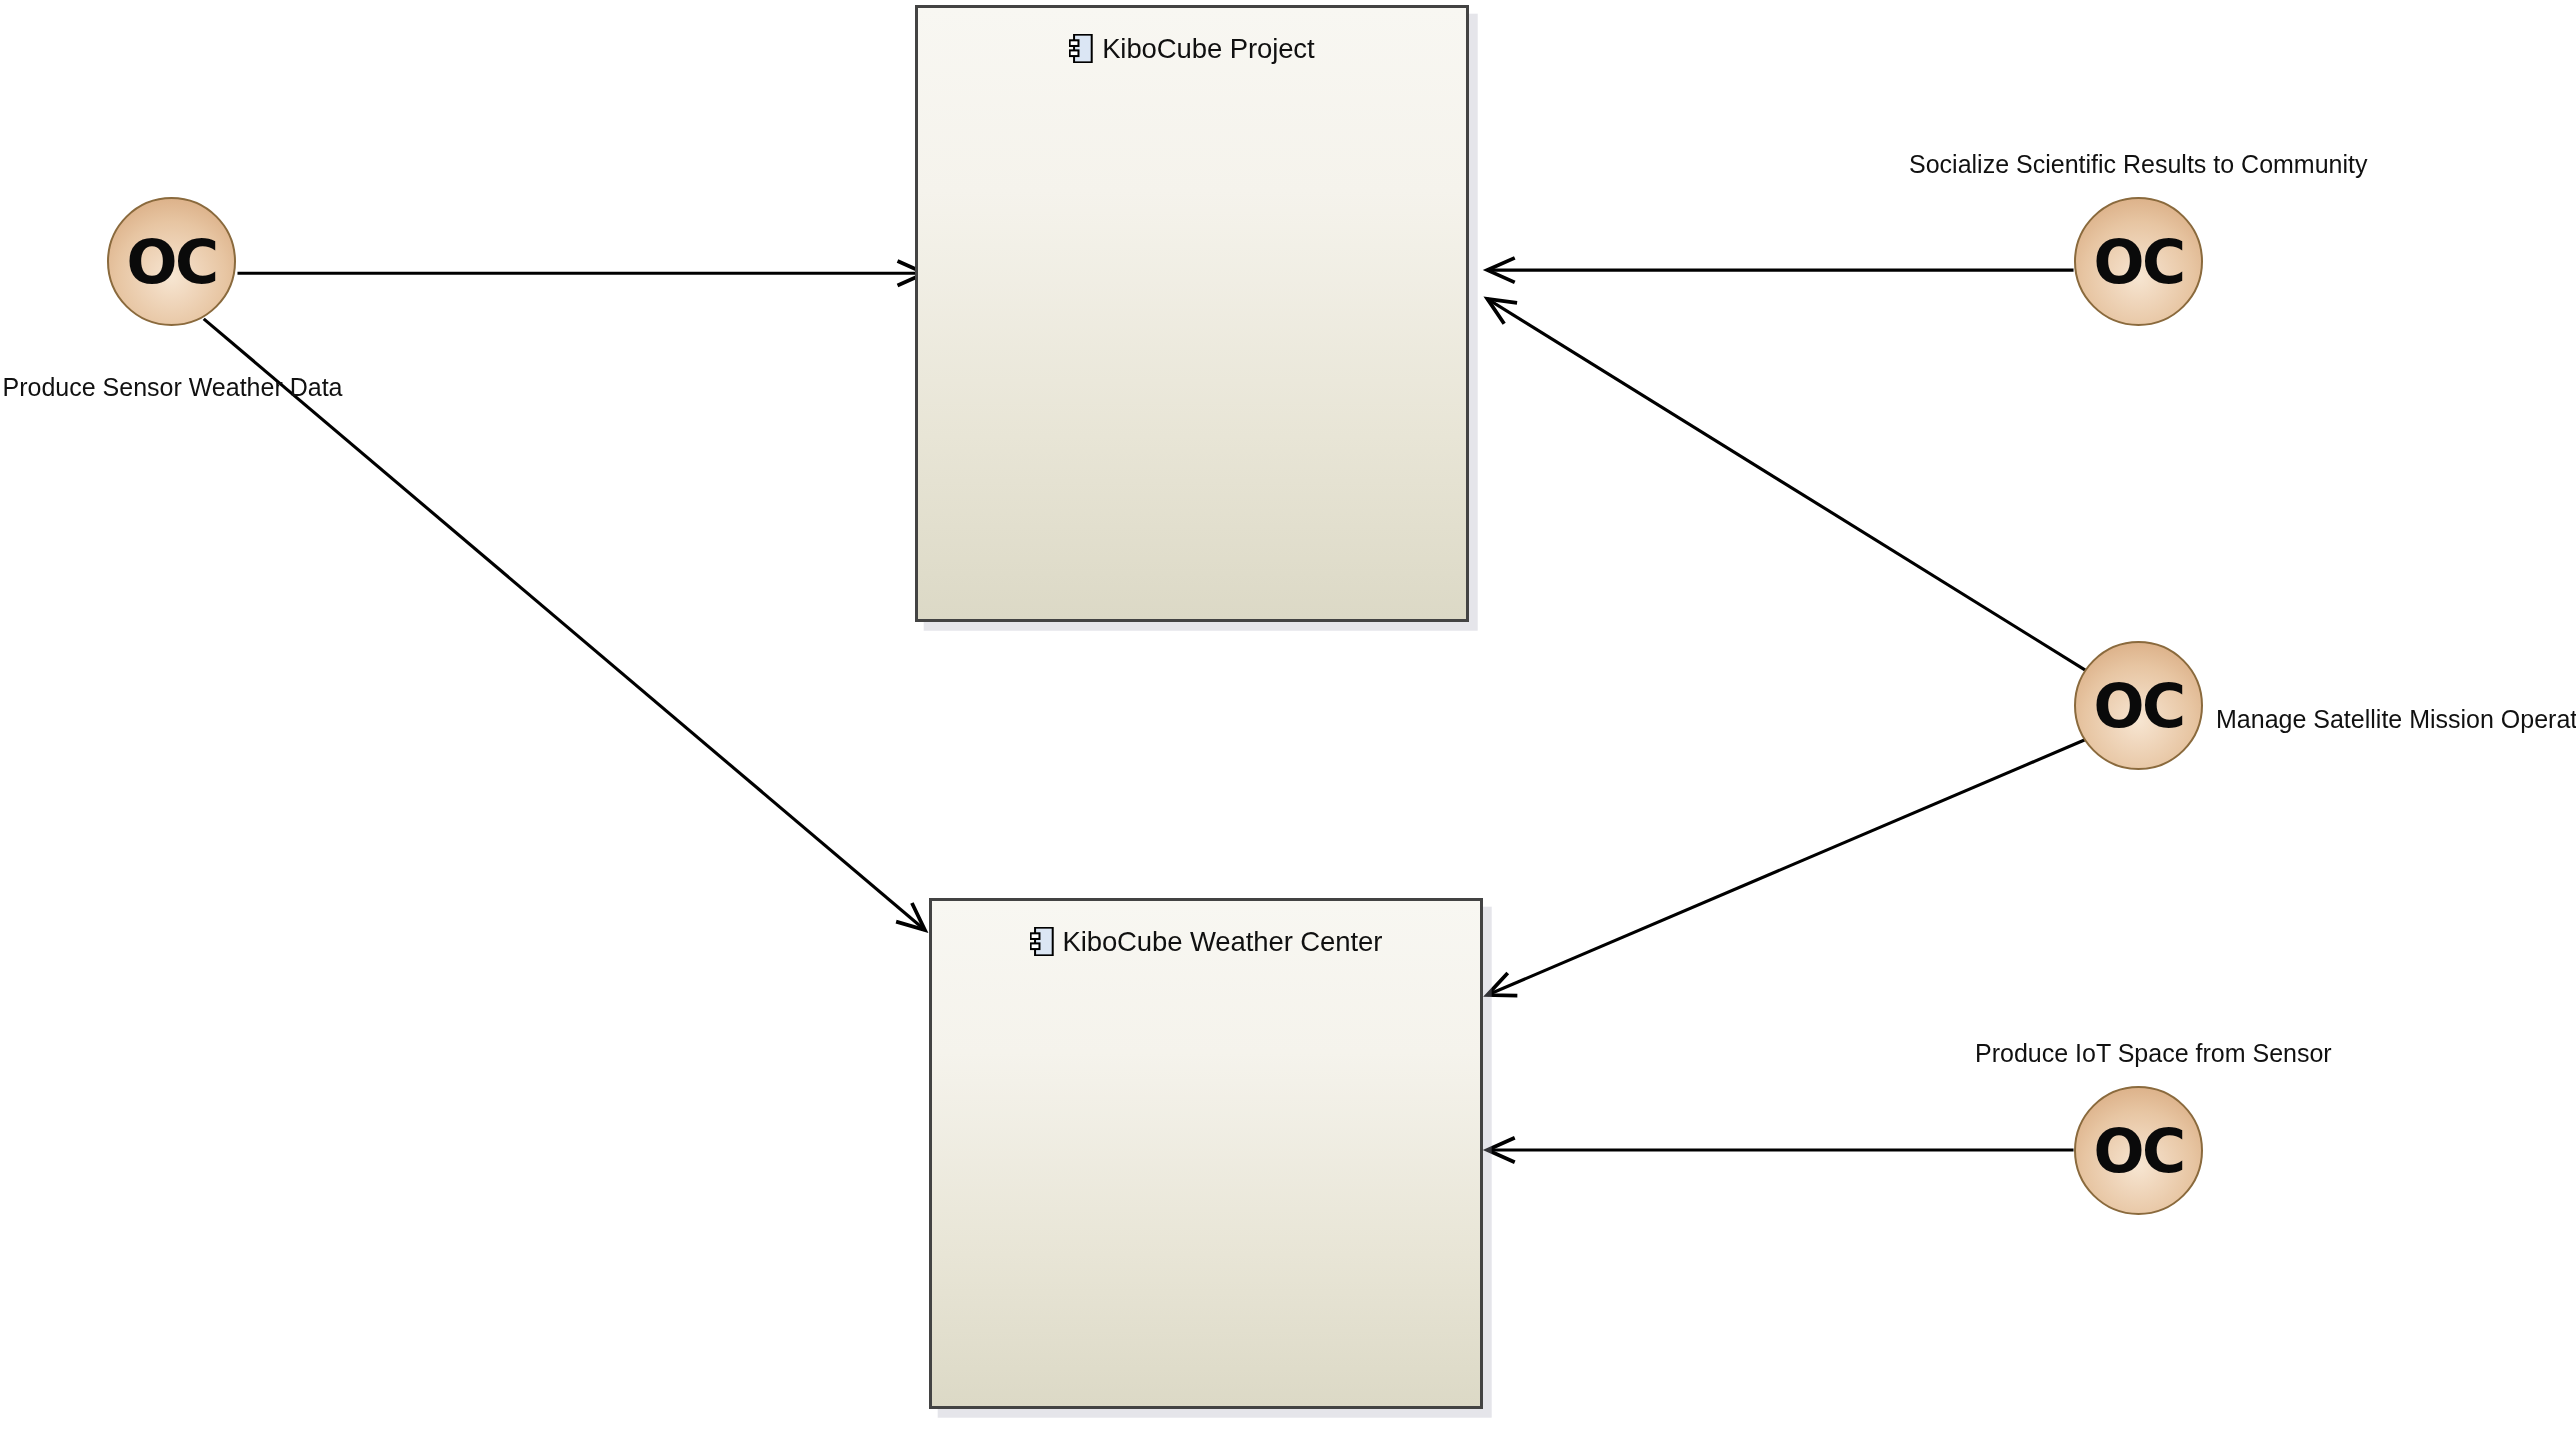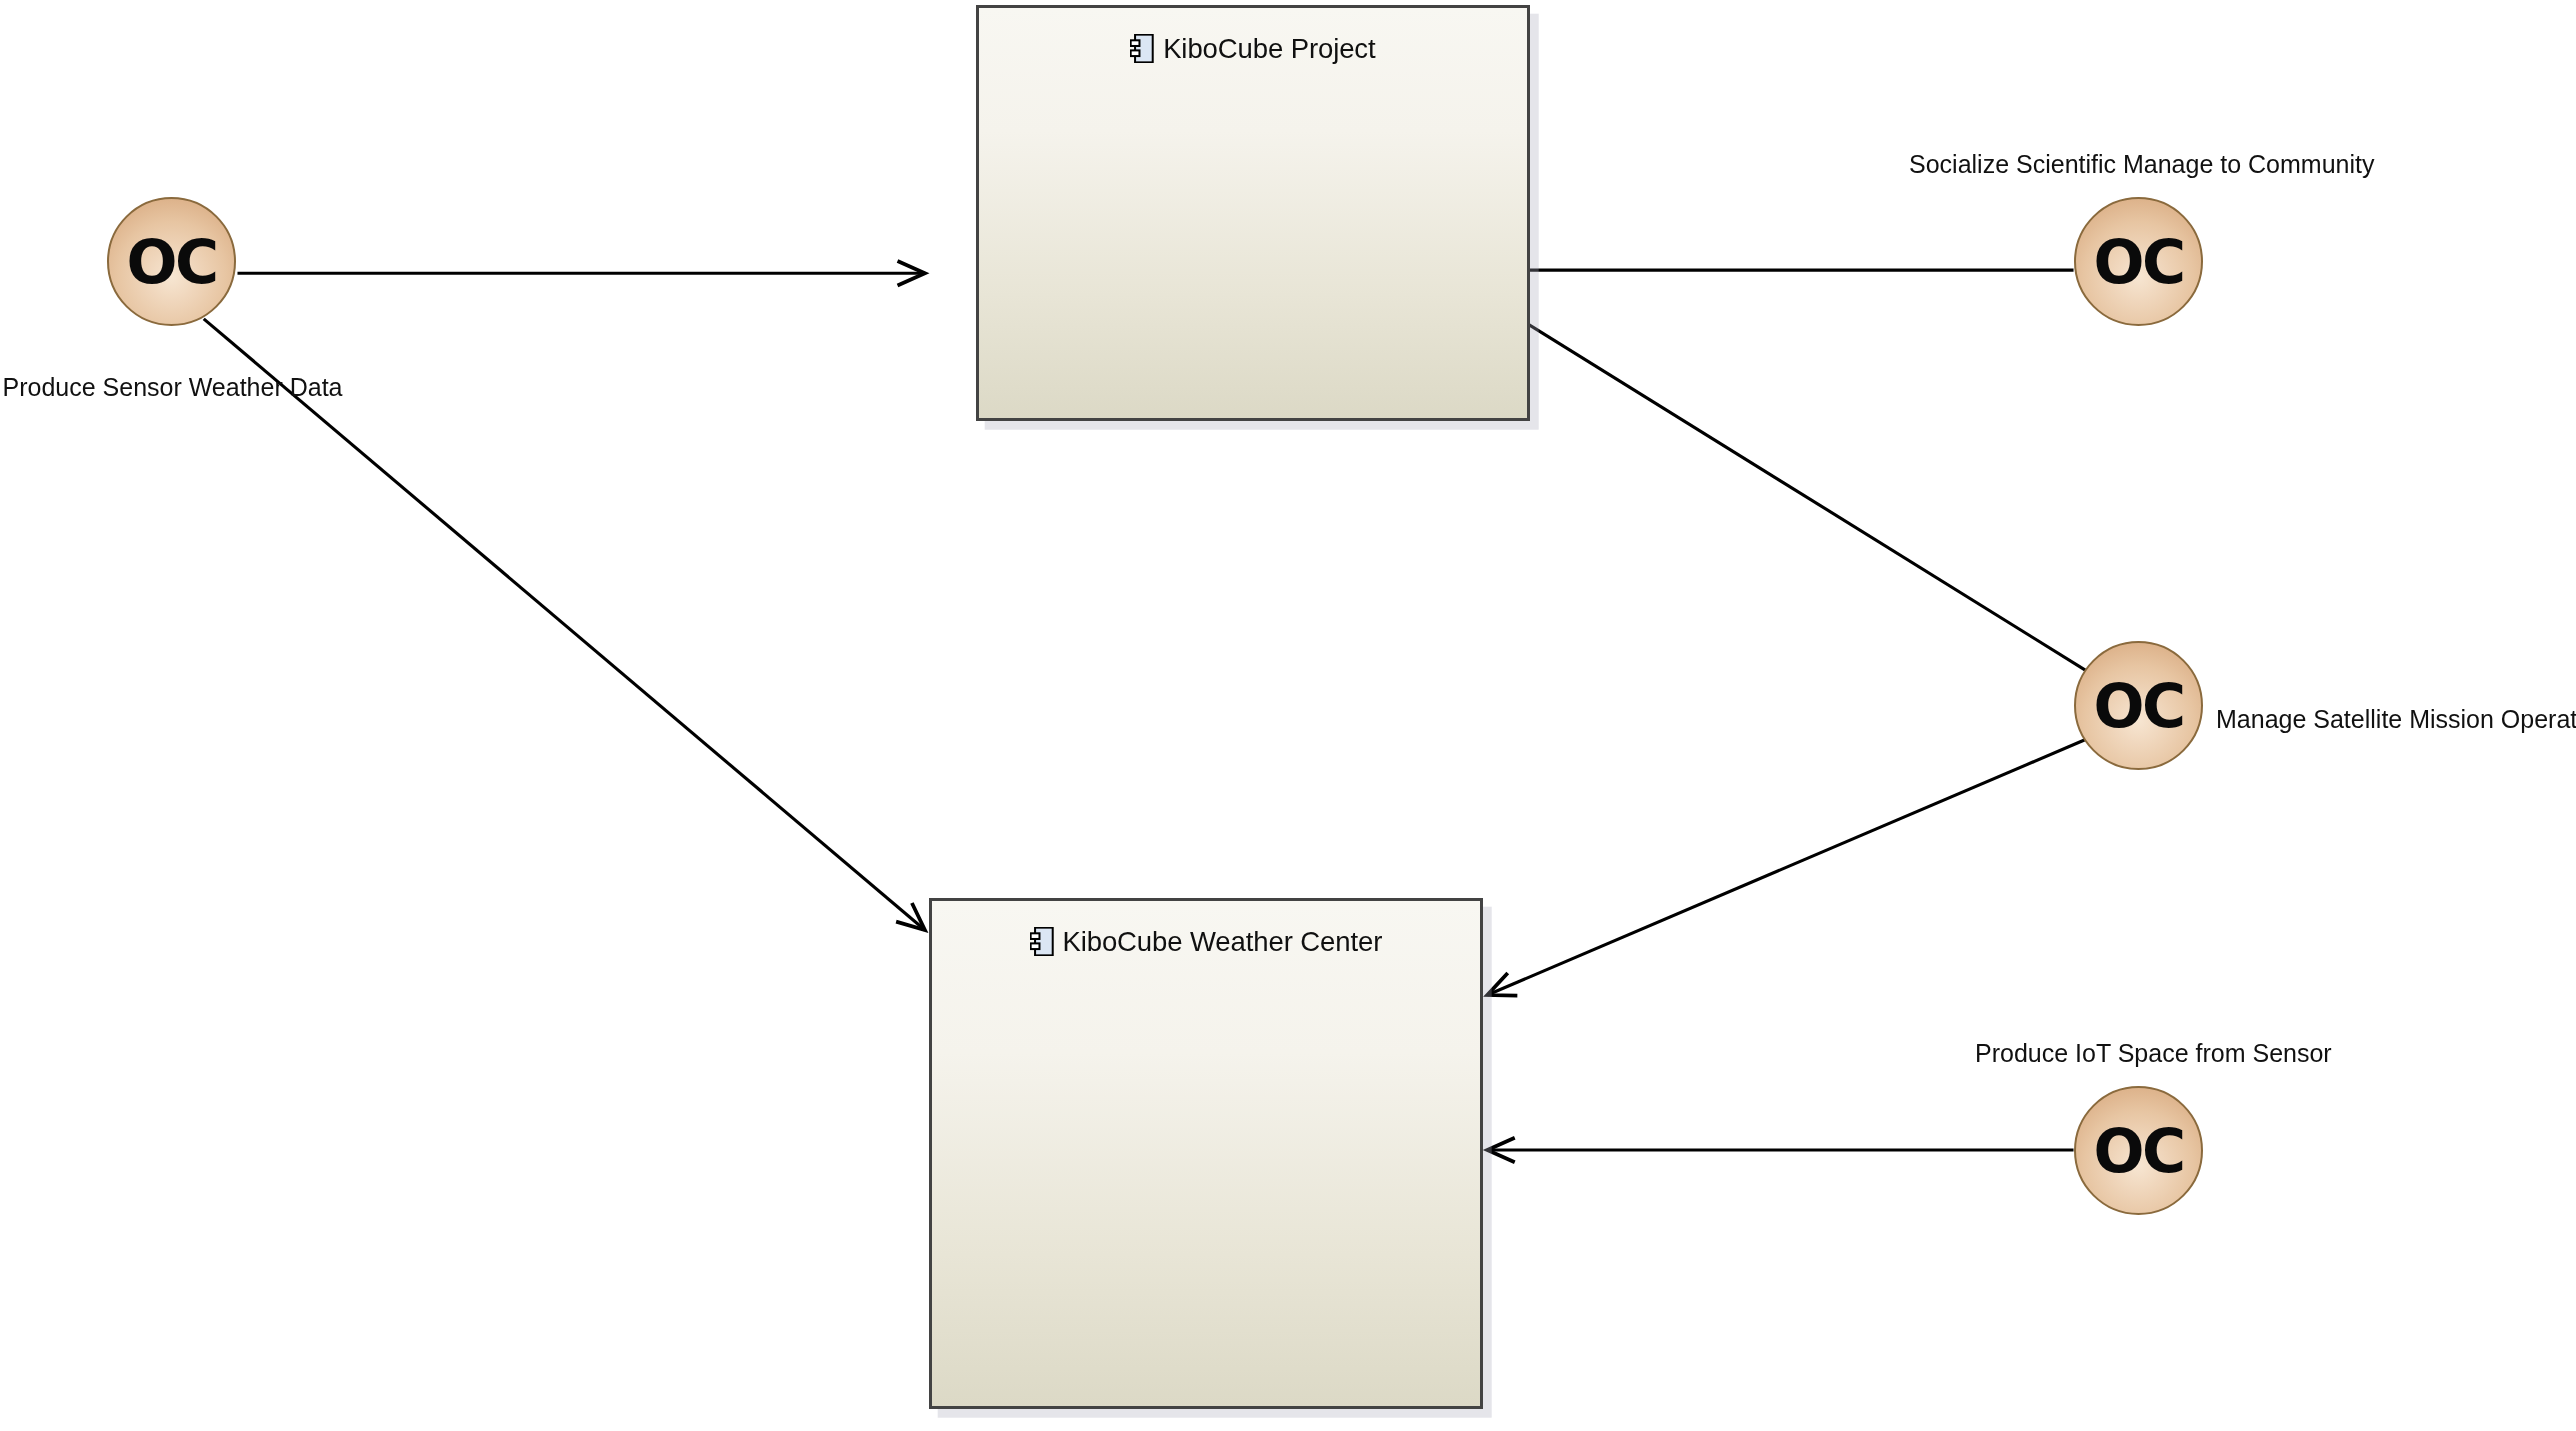--- a/index.html
+++ b/index.html
@@ -115,21 +115,21 @@
       <line x1="3318" y1="432" x2="2380" y2="432" stroke-width="5"></line>
       <polyline points="2423.828269134991,412.42749825314064 2380,432 2423.828269134991,451.57250174685936" stroke-width="6" stroke-linecap="butt" stroke-linejoin="miter"></polyline>
       <line x1="3340" y1="1074" x2="2380" y2="478" stroke-width="5"></line>
       <polyline points="2427.5593956939338,484.4887503594939 2380,478 2406.9123253327725,517.7457764445861" stroke-width="6" stroke-linecap="butt" stroke-linejoin="miter"></polyline>
       <line x1="3340" y1="1182" x2="2380" y2="1592" stroke-width="5"></line>
       <polyline points="2412.61886940618,1556.7862333928535 2380,1592 2427.9935717818685,1592.7855365164176" stroke-width="6" stroke-linecap="butt" stroke-linejoin="miter"></polyline>
       <line x1="3318" y1="1840" x2="2380" y2="1840" stroke-width="5"></line>
       <polyline points="2423.828269134991,1820.4274982531406 2380,1840 2423.828269134991,1859.5725017468594" stroke-width="6" stroke-linecap="butt" stroke-linejoin="miter"></polyline>
     </svg>
 
-  <div class="component-box" style="left: 976px; top: 5px; width: 554px; height: 416px;">
+  <div class="component-box" style="left: 915px; top: 5px; width: 554px; height: 617px;">
     <div class="component-title" style="top: 26px;">
       <svg class="uml-icon" width="24" height="29" viewBox="0 0 19 23" xmlns="http://www.w3.org/2000/svg">
         <rect x="4" y="0.5" width="14" height="22" fill="#dbe6f4" stroke="#000000" stroke-width="1.6"></rect>
         <rect x="0.5" y="5" width="7" height="4.5" fill="#ffffff" stroke="#000000" stroke-width="1.6"></rect>
         <rect x="0.5" y="13" width="7" height="4.5" fill="#ffffff" stroke="#000000" stroke-width="1.6"></rect>
       </svg>
       <span class="label">KiboCube Project</span>
     </div>
   </div>
 
@@ -151,18 +151,18 @@
     <span class="actor-text">OC</span>
   </div>
   <div class="actor" style="left: 2074px; top: 641px;">
     <span class="actor-text">OC</span>
   </div>
   <div class="actor" style="left: 2074px; top: 1086px;">
     <span class="actor-text">OC</span>
   </div>
 
   <div class="diagram-label" style="left: 2.5px; top: 375px;">Produce Sensor Weather Data</div>
-  <div class="diagram-label" style="left: 1909px; top: 152px;">Socialize Scientific Manage to Community</div>
+  <div class="diagram-label" style="left: 1909px; top: 152px;">Socialize Scientific Results to Community</div>
   <div class="diagram-label" style="left: 2216px; top: 707px;">Manage Satellite Mission Operation</div>
   <div class="diagram-label" style="left: 1975px; top: 1041px;">Produce IoT Space from Sensor</div>
 
 </div>
 
 
 </body></html>

